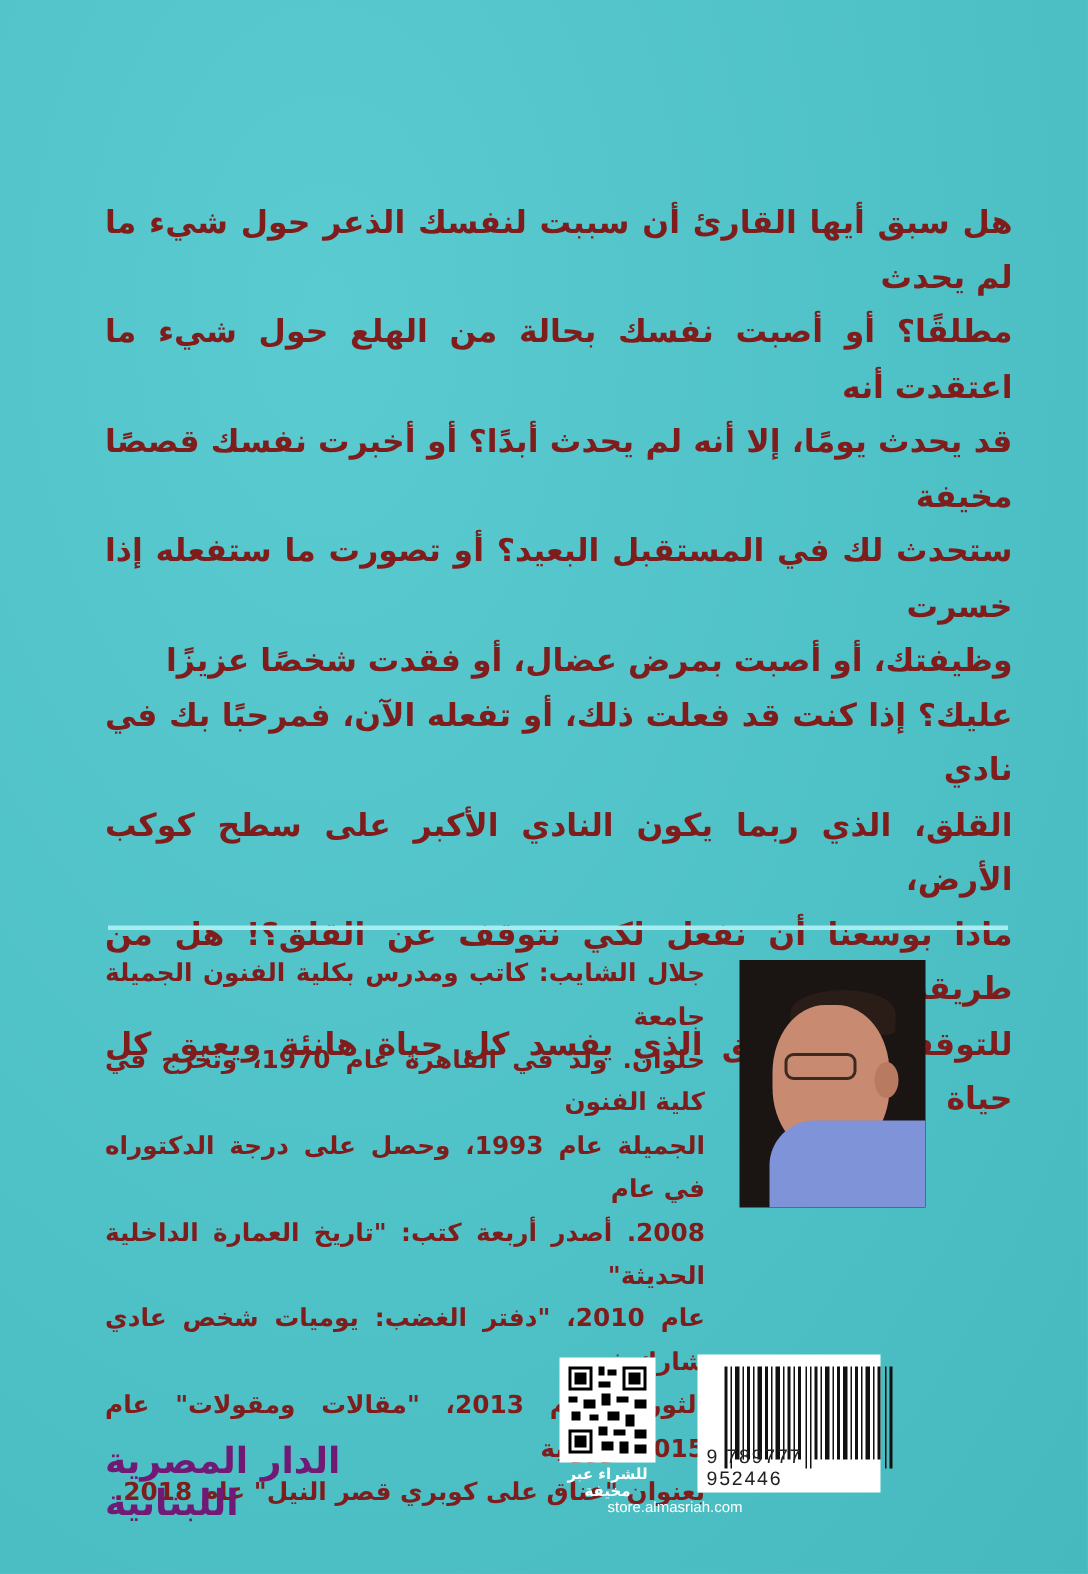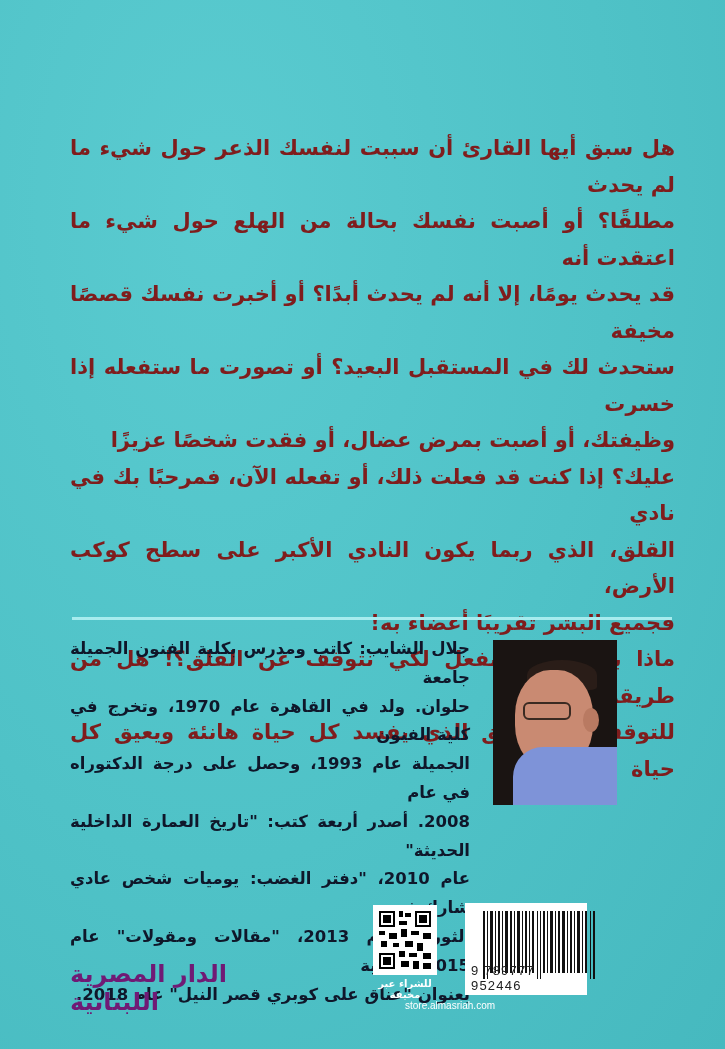--- a/index.html
+++ b/index.html
@@ -22,21 +22,21 @@
   }
   .blurb p.last-in-para { text-align: right; }
   .divider {
     position: absolute; left: 72px; top: 617px; width: 600px; height: 3px;
     background: #a7ecee;
   }
   .bio {
     position: absolute; left: 70px; top: 635px; width: 400px;
     direction: rtl; text-align: justify;
   }
-  .bio p { margin: 0; font-size: 16.5px; line-height: 28.8px; font-weight: bold; color: #0f172a; }
+  .bio p { margin: 0; font-size: 16.5px; line-height: 28.8px; font-weight: bold; color: #7f1d1d; }
   .photo {
     position: absolute; left: 493px; top: 640px; width: 124px; height: 165px;
     background: #1a1412; overflow: hidden;
   }
   .photo .shirt {
     position: absolute; left: 20px; right: 0; bottom: 0; height: 58px;
     background: #7e93d8; border-radius: 30px 0 0 0;
   }
   .photo .head {
     position: absolute; left: 22px; top: 30px; width: 78px; height: 100px;
@@ -90,21 +90,20 @@
 <div class="cover">
 
   <div class="blurb">
     <p>هل سبق أيها القارئ أن سببت لنفسك الذعر حول شيء ما لم يحدث</p>
     <p>مطلقًا؟ أو أصبت نفسك بحالة من الهلع حول شيء ما اعتقدت أنه</p>
     <p>قد يحدث يومًا، إلا أنه لم يحدث أبدًا؟ أو أخبرت نفسك قصصًا مخيفة</p>
     <p>ستحدث لك في المستقبل البعيد؟ أو تصورت ما ستفعله إذا خسرت</p>
     <p>وظيفتك، أو أصبت بمرض عضال، أو فقدت شخصًا عزيزًا</p>
     <p>عليك؟ إذا كنت قد فعلت ذلك، أو تفعله الآن، فمرحبًا بك في نادي</p>
     <p>القلق، الذي ربما يكون النادي الأكبر على سطح كوكب الأرض،</p>
-    <p class="last-in-para">فجميع البشر تقريبًا أعضاء به!</p>
     <p>ماذا بوسعنا أن نفعل لكي نتوقف عن القلق؟! هل من طريقة ناجحة</p>
     <p>للتوقف عن القلق الذي يفسد كل حياة هانئة ويعيق كل حياة</p>
   </div>
 
   <div class="divider"></div>
 
   <div class="bio">
     <p>جلال الشايب: كاتب ومدرس بكلية الفنون الجميلة جامعة</p>
     <p>حلوان. ولد في القاهرة عام 1970، وتخرج في كلية الفنون</p>
     <p>الجميلة عام 1993، وحصل على درجة الدكتوراه في عام</p>

